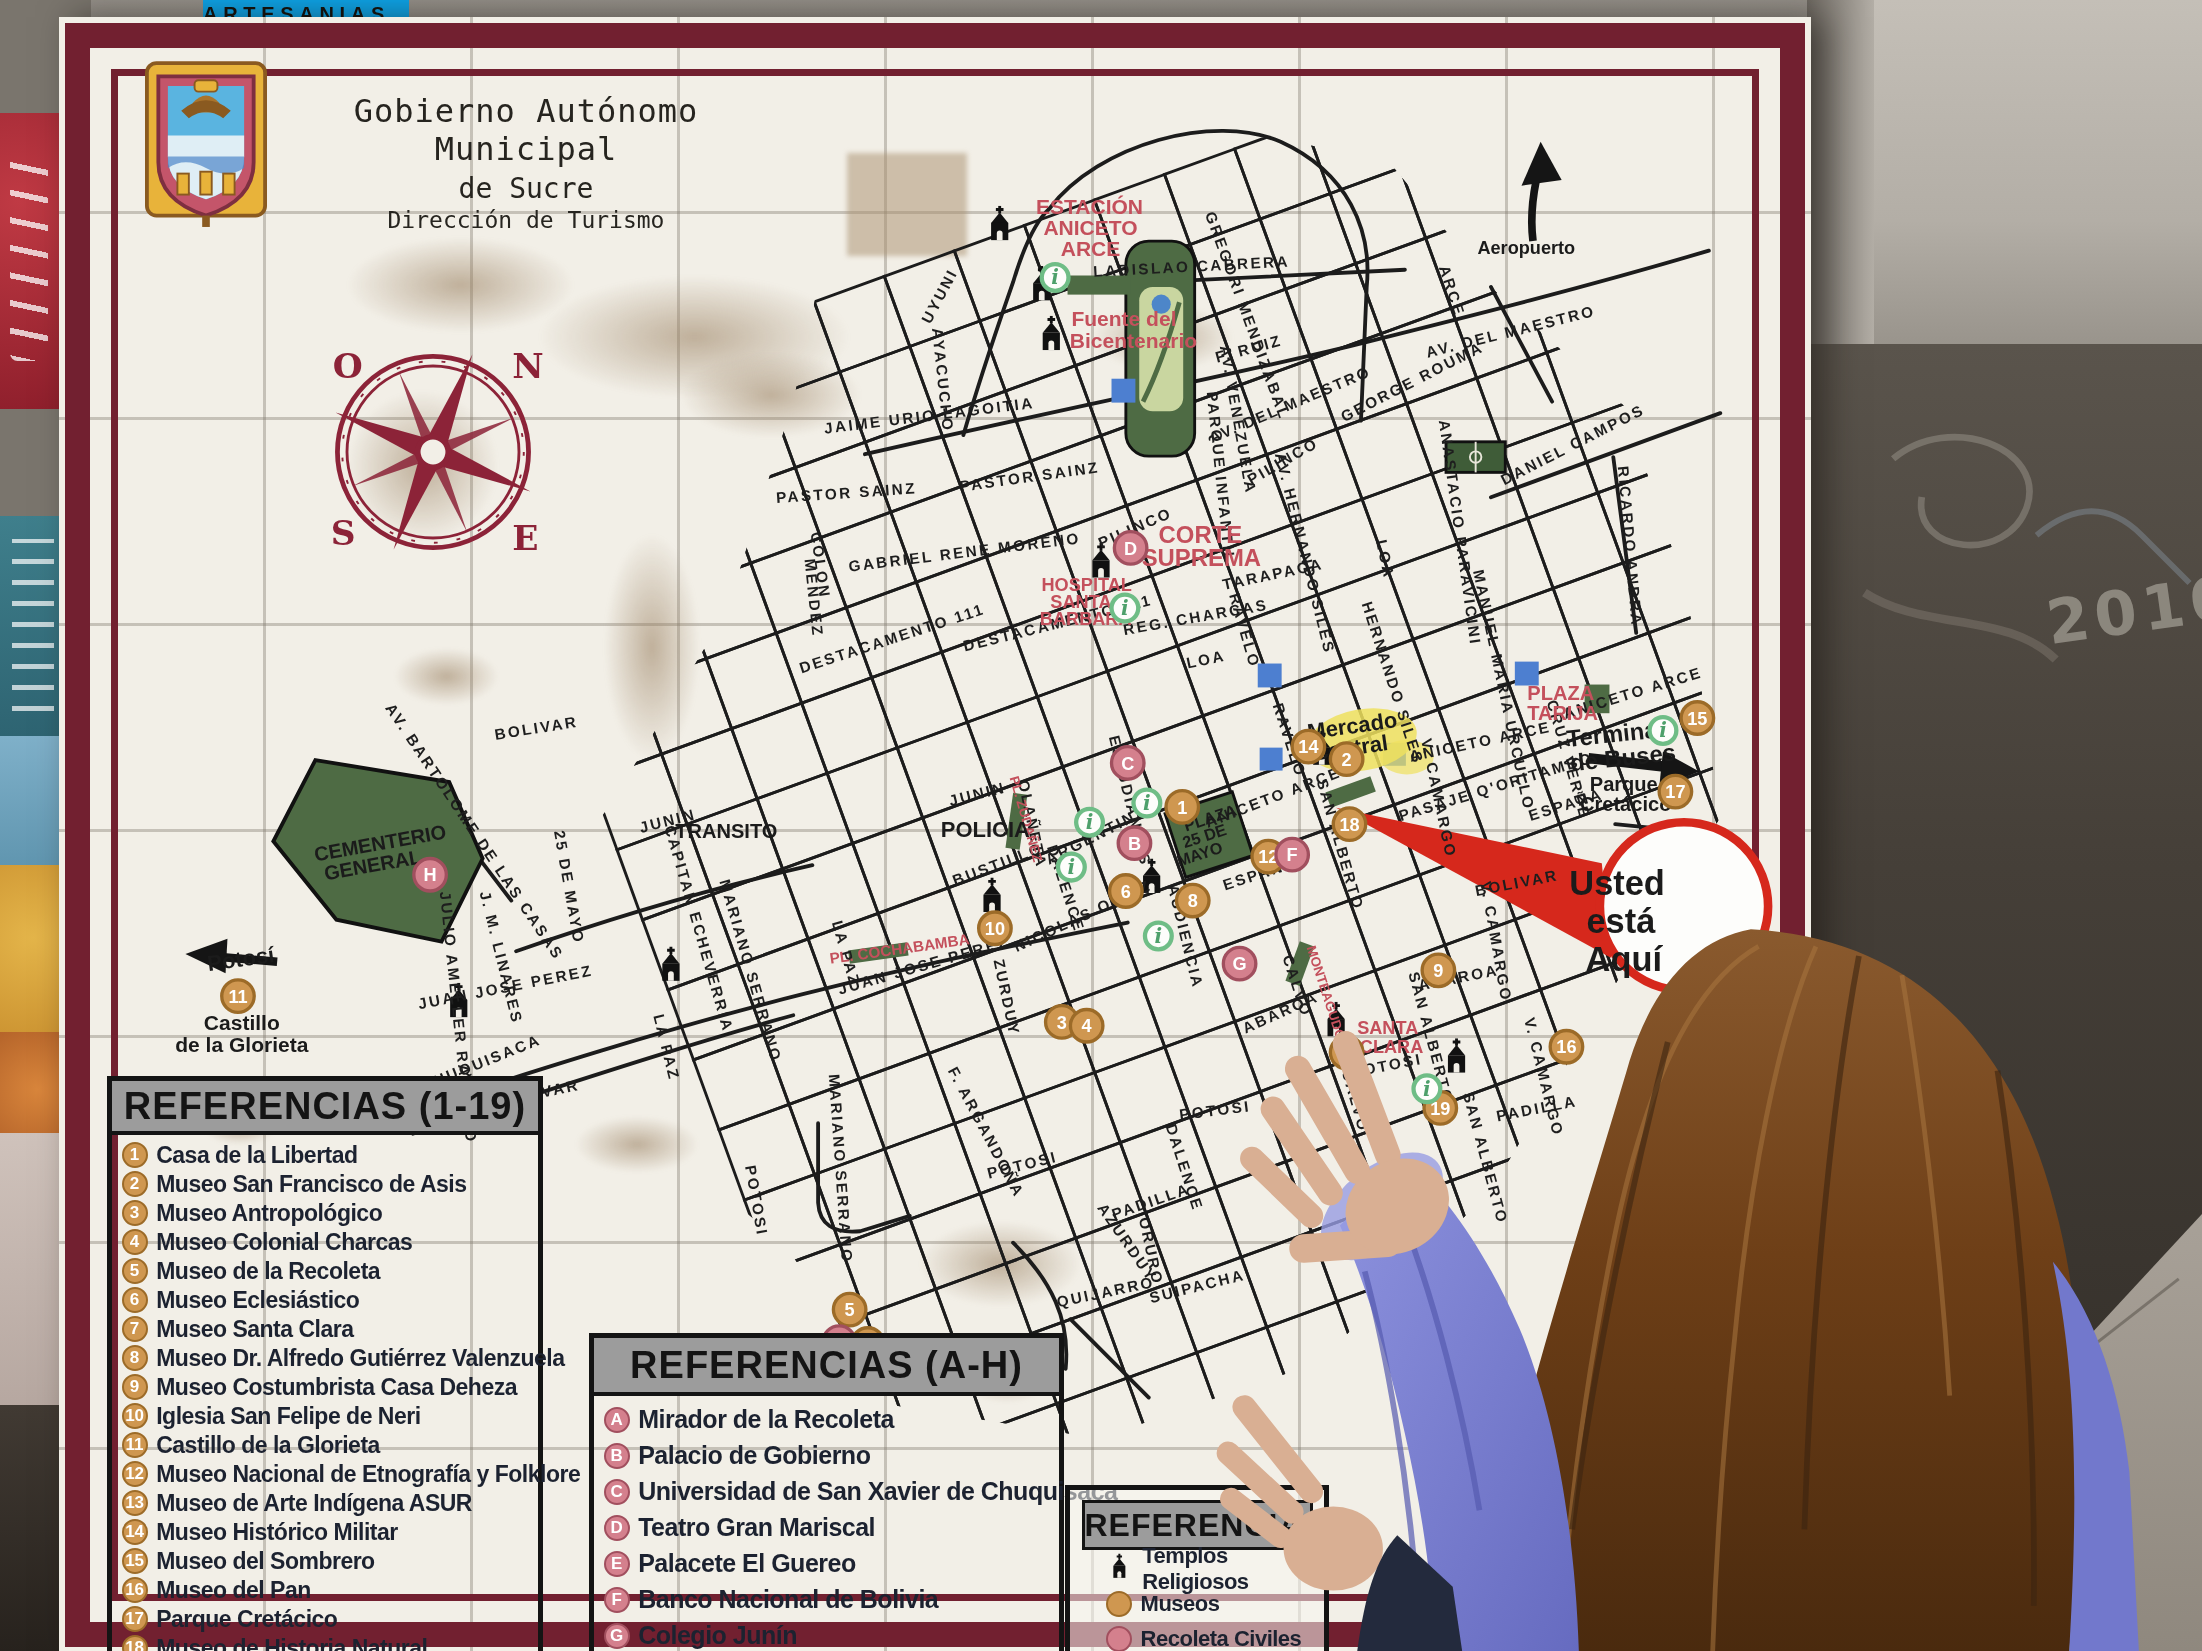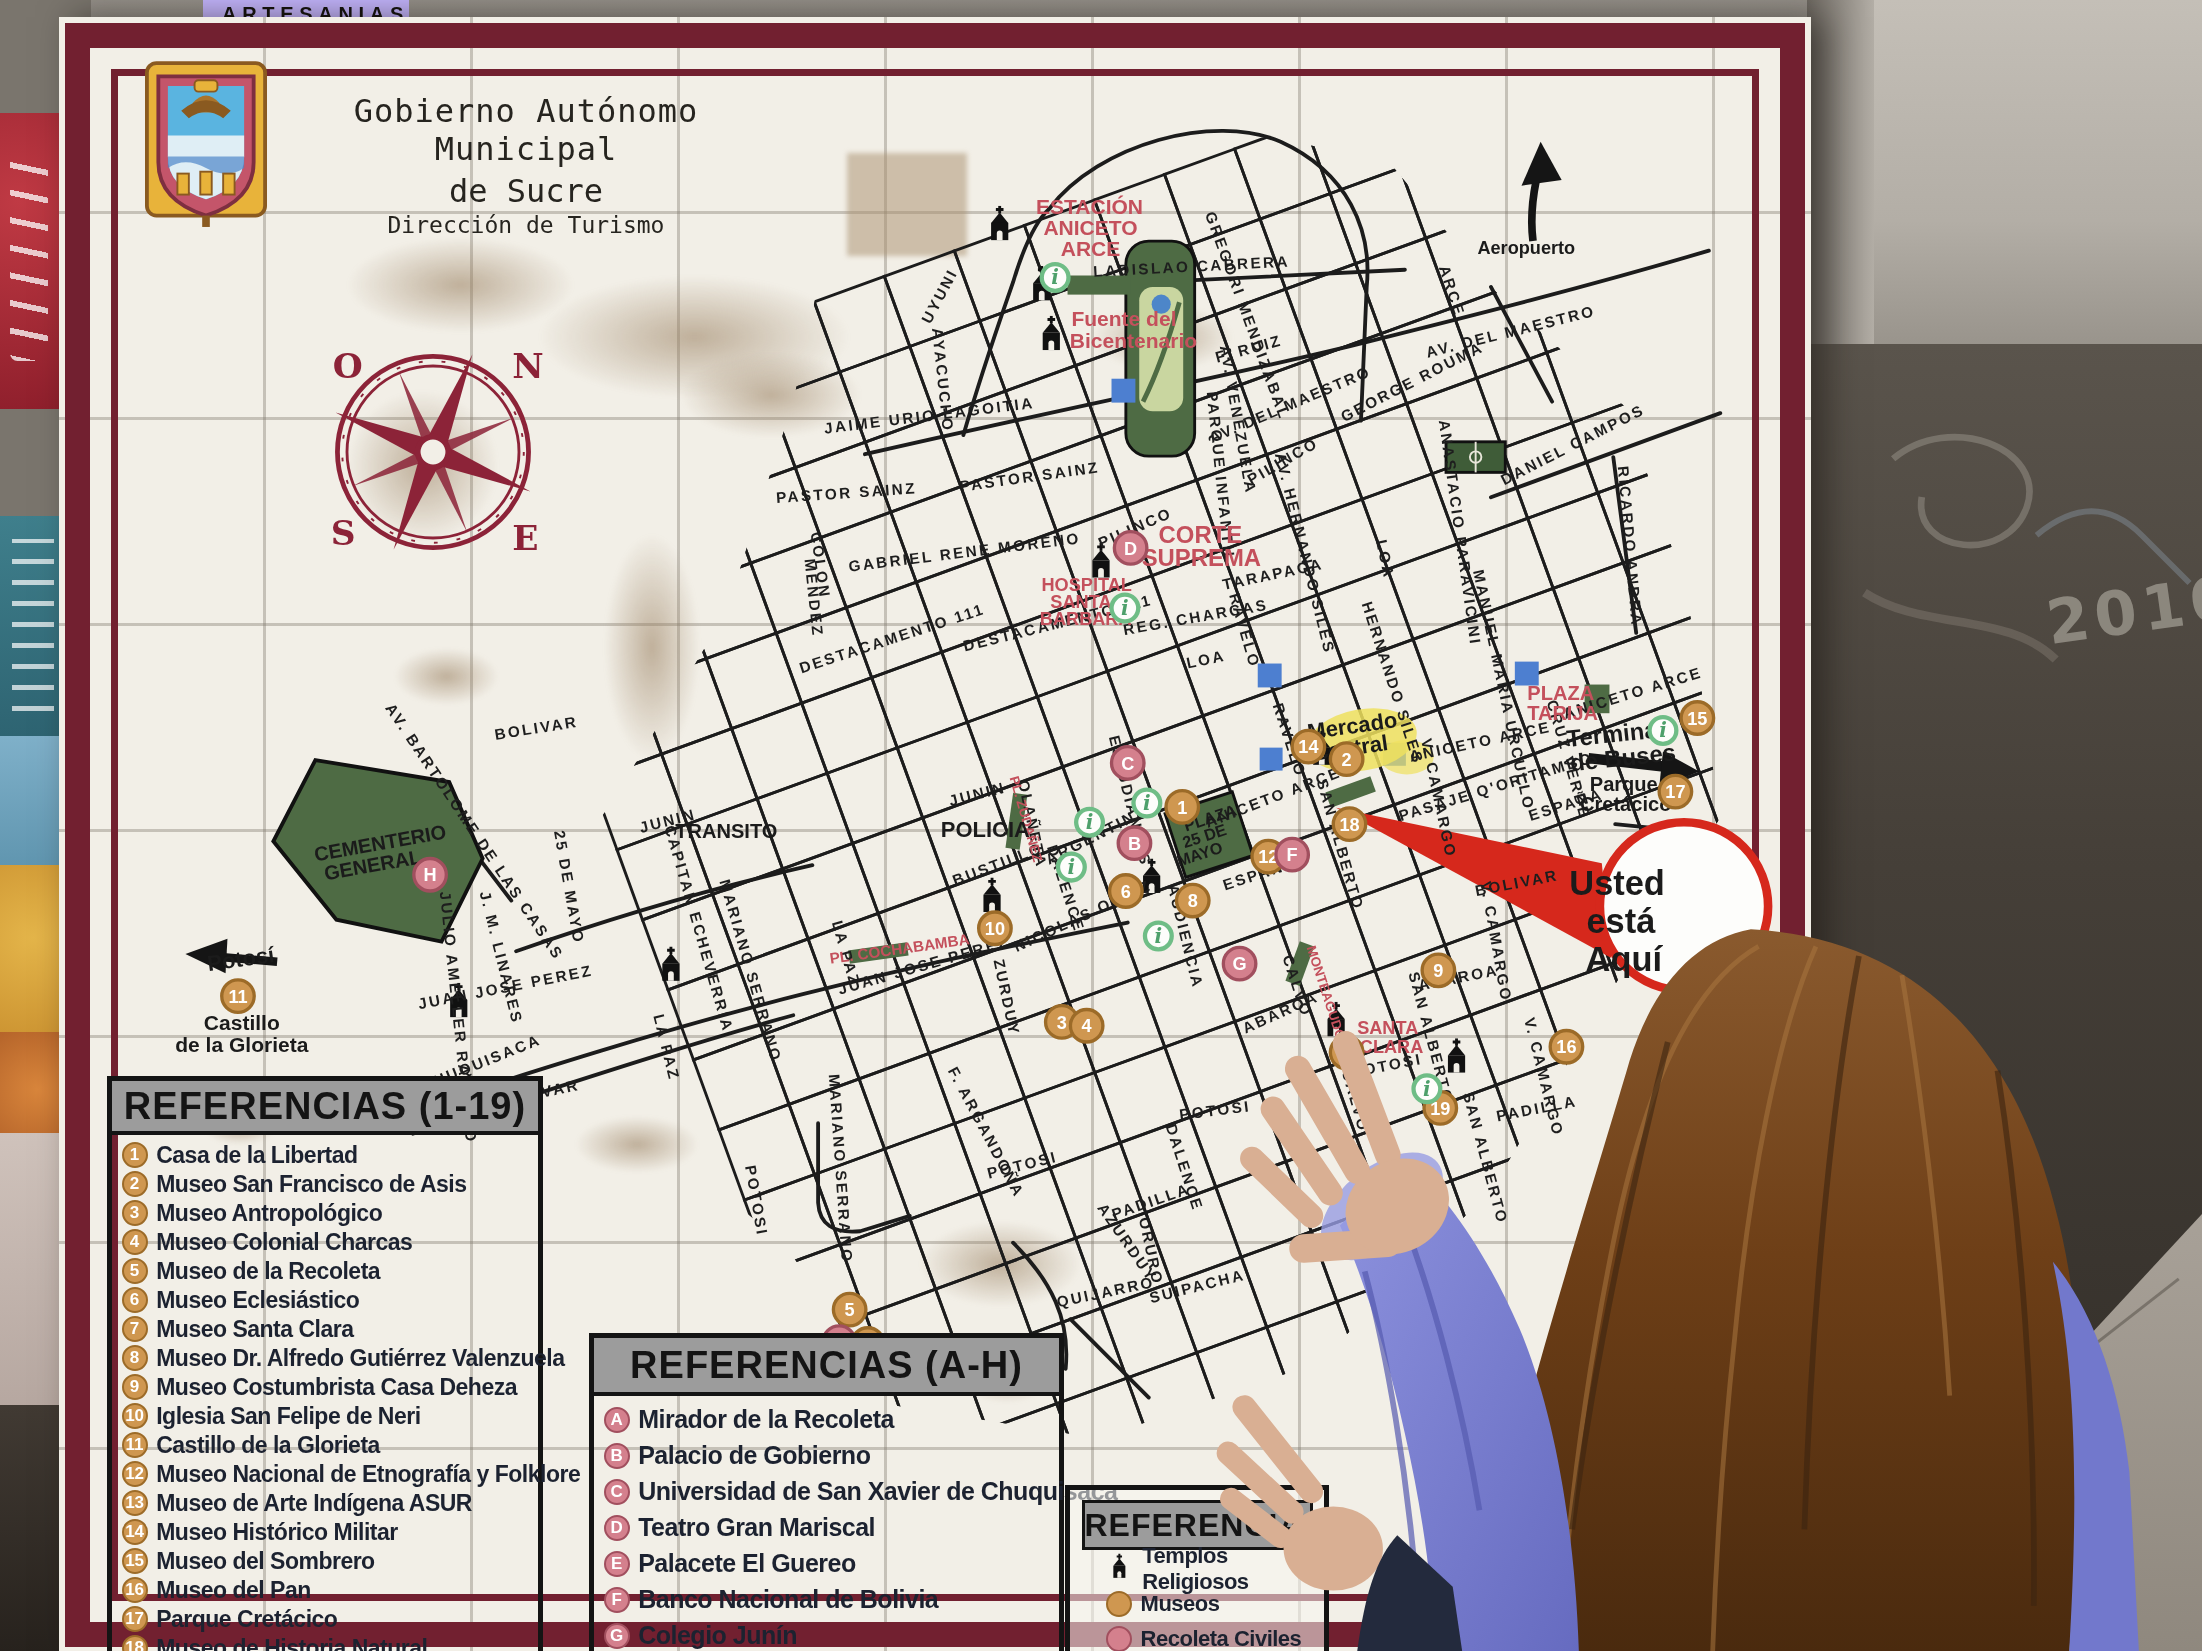--- a/index.html
+++ b/index.html
@@ -1,21 +1,21 @@
 <!DOCTYPE html>
 <html><head>
 <meta charset="utf-8">
 <style>
   html,body{margin:0;padding:0;background:#8a857e;}
   #scene{position:relative;width:2202px;height:1652px;overflow:hidden;font-family:"Liberation Sans",sans-serif;}
 
   
   .bg-topstrip{position:absolute;left:0;top:0;width:2202px;height:115px;background:linear-gradient(#96918a,#8a857e);}
-  .sign-artesanias{position:absolute;left:203px;top:0;width:206px;height:19px;background:#c4b5fd;color:#14120e;
-    font:700 20px "Liberation Sans",sans-serif;letter-spacing:5.7px;line-height:29px;text-align:right;overflow:hidden;}
+  .sign-artesanias{position:absolute;left:203px;top:0;width:206px;height:19px;background:#0ea5e9;color:#14120e;
+    font:700 20px "Liberation Sans",sans-serif;letter-spacing:5.7px;line-height:29px;text-align:left;overflow:hidden;}
   .bg-topright{position:absolute;left:1807px;top:0;width:396px;height:401px;
     background:linear-gradient(180deg,#c4bfb7 0%,#b3aea6 55%,#8d8880 100%);}
   .bg-topright:after{content:"";position:absolute;left:0;top:0;width:67px;height:100%;background:linear-gradient(90deg,#6e6962,#b3aea6);}
   .bg-rightwall{position:absolute;left:1807px;top:344px;width:396px;height:1308px;
     background:linear-gradient(180deg,#5a544c 0%,#453f38 40%,#2f2b26 100%);}
   .bg-pavement{position:absolute;left:1835px;top:1214px;width:367px;height:438px;
     background:linear-gradient(180deg,#a8a198 0%,#8f887e 100%);
     clip-path:polygon(100% 0,100% 100%,22% 100%,58% 38%);}
   .bg-pavement i{position:absolute;left:40%;top:30%;width:60%;height:2.9px;background:rgba(60,55,48,.4);transform:rotate(-38deg);}
   .graffiti-num{position:absolute;left:2046px;top:574px;color:rgba(190,185,175,.55);
@@ -45,21 +45,21 @@
   .frame-band{position:absolute;inset:5.7px;border:25px solid #722030;pointer-events:none;}
   .frame-line{position:absolute;inset:52px;border:7.6px solid #722030;pointer-events:none;}
   .stain{position:absolute;background:radial-gradient(ellipse at center,rgba(150,124,92,.55),rgba(150,124,92,0) 70%);
     border-radius:50%;filter:blur(1.9px);pointer-events:none;}
   .tanrect{position:absolute;left:847px;top:153px;width:120px;height:103px;background:rgba(168,142,108,.5);filter:blur(2.9px);}
 
   
   .board-title{position:absolute;left:268px;top:92px;width:516px;text-align:center;color:#26241f;
     font-family:"DejaVu Sans Mono",monospace;}
   .board-title .t1{font-size:32px;font-weight:400;letter-spacing:1px;}
-  .board-title .t2{font-size:32px;font-weight:500;margin-top:3.8px;}
+  .board-title .t2{font-size:28px;font-weight:500;margin-top:3.8px;}
   .board-title .t3{font-size:23px;font-weight:500;margin-top:1.9px;text-align:center;}
 
   
   #arms{position:absolute;left:145px;top:61px;width:122px;height:168px;}
 
   
   #compass{position:absolute;left:304px;top:323px;width:258px;height:258px;}
   #compass text{font-family:"DejaVu Serif",serif;font-size:36px;fill:#8c2338;font-weight:700;}
 
   

